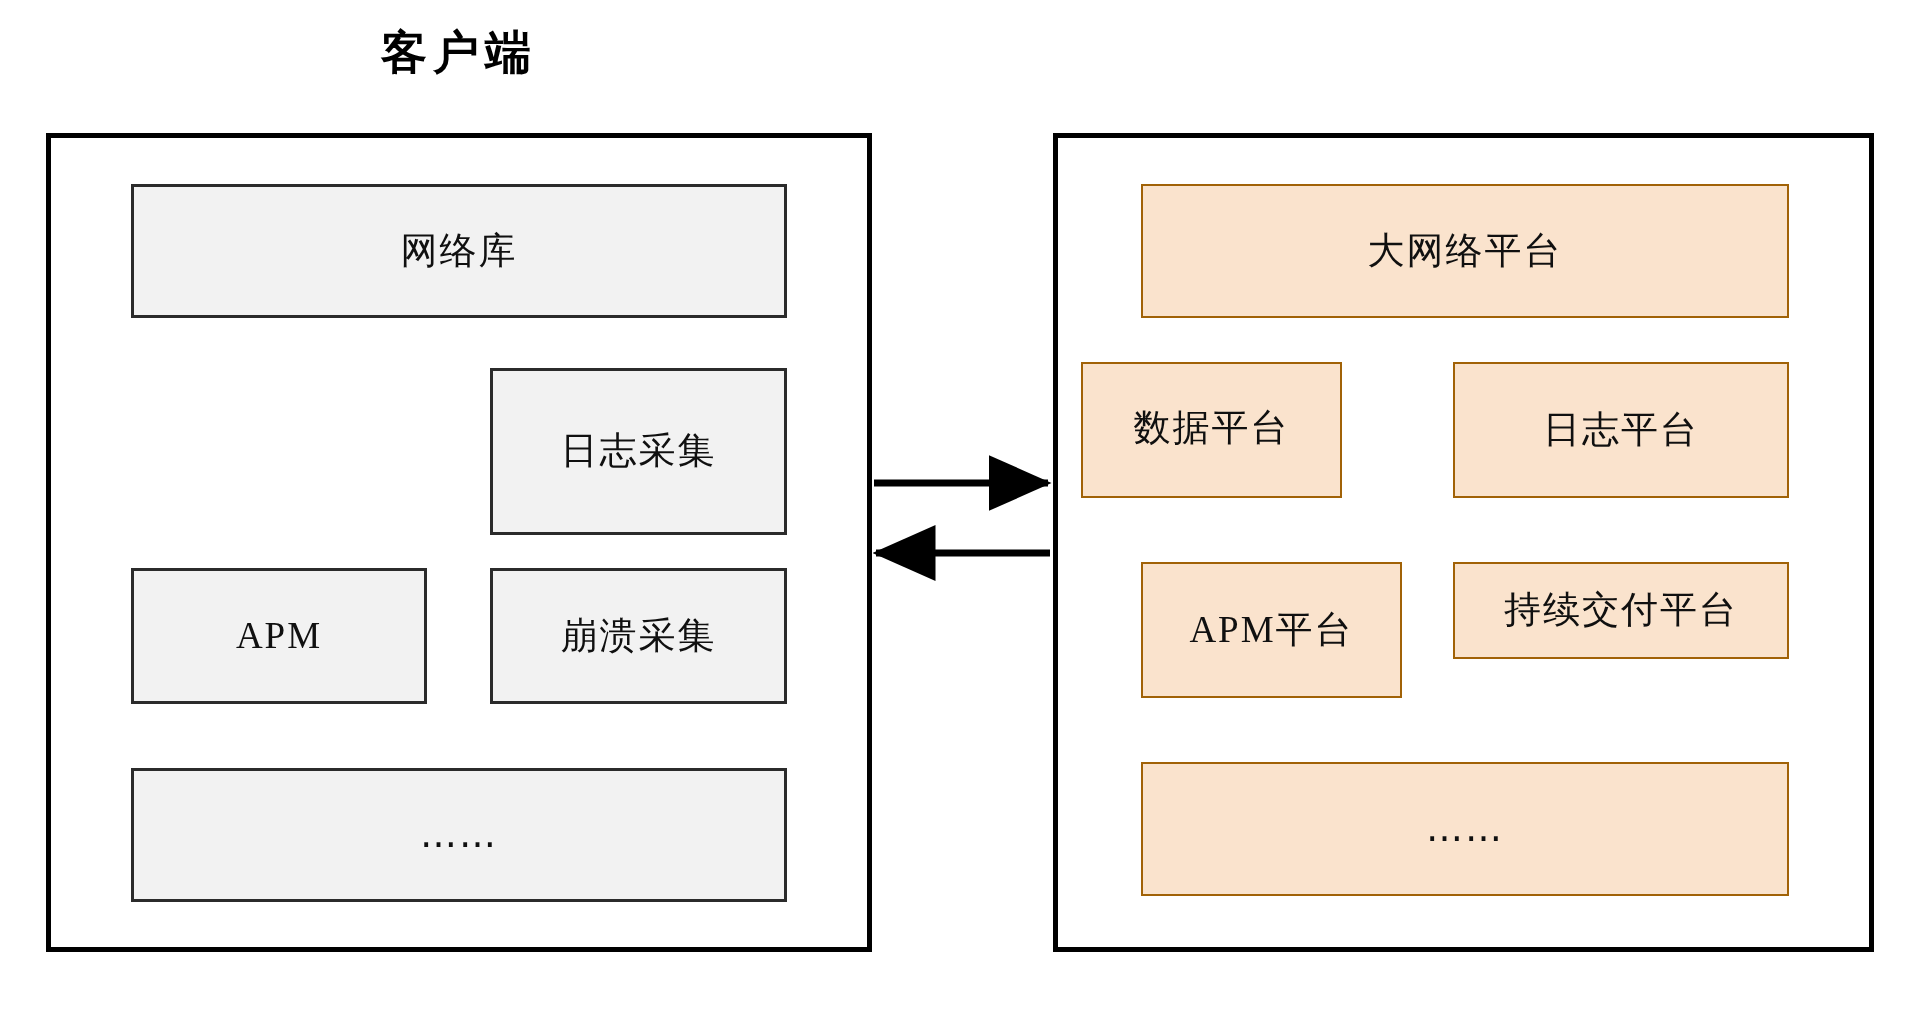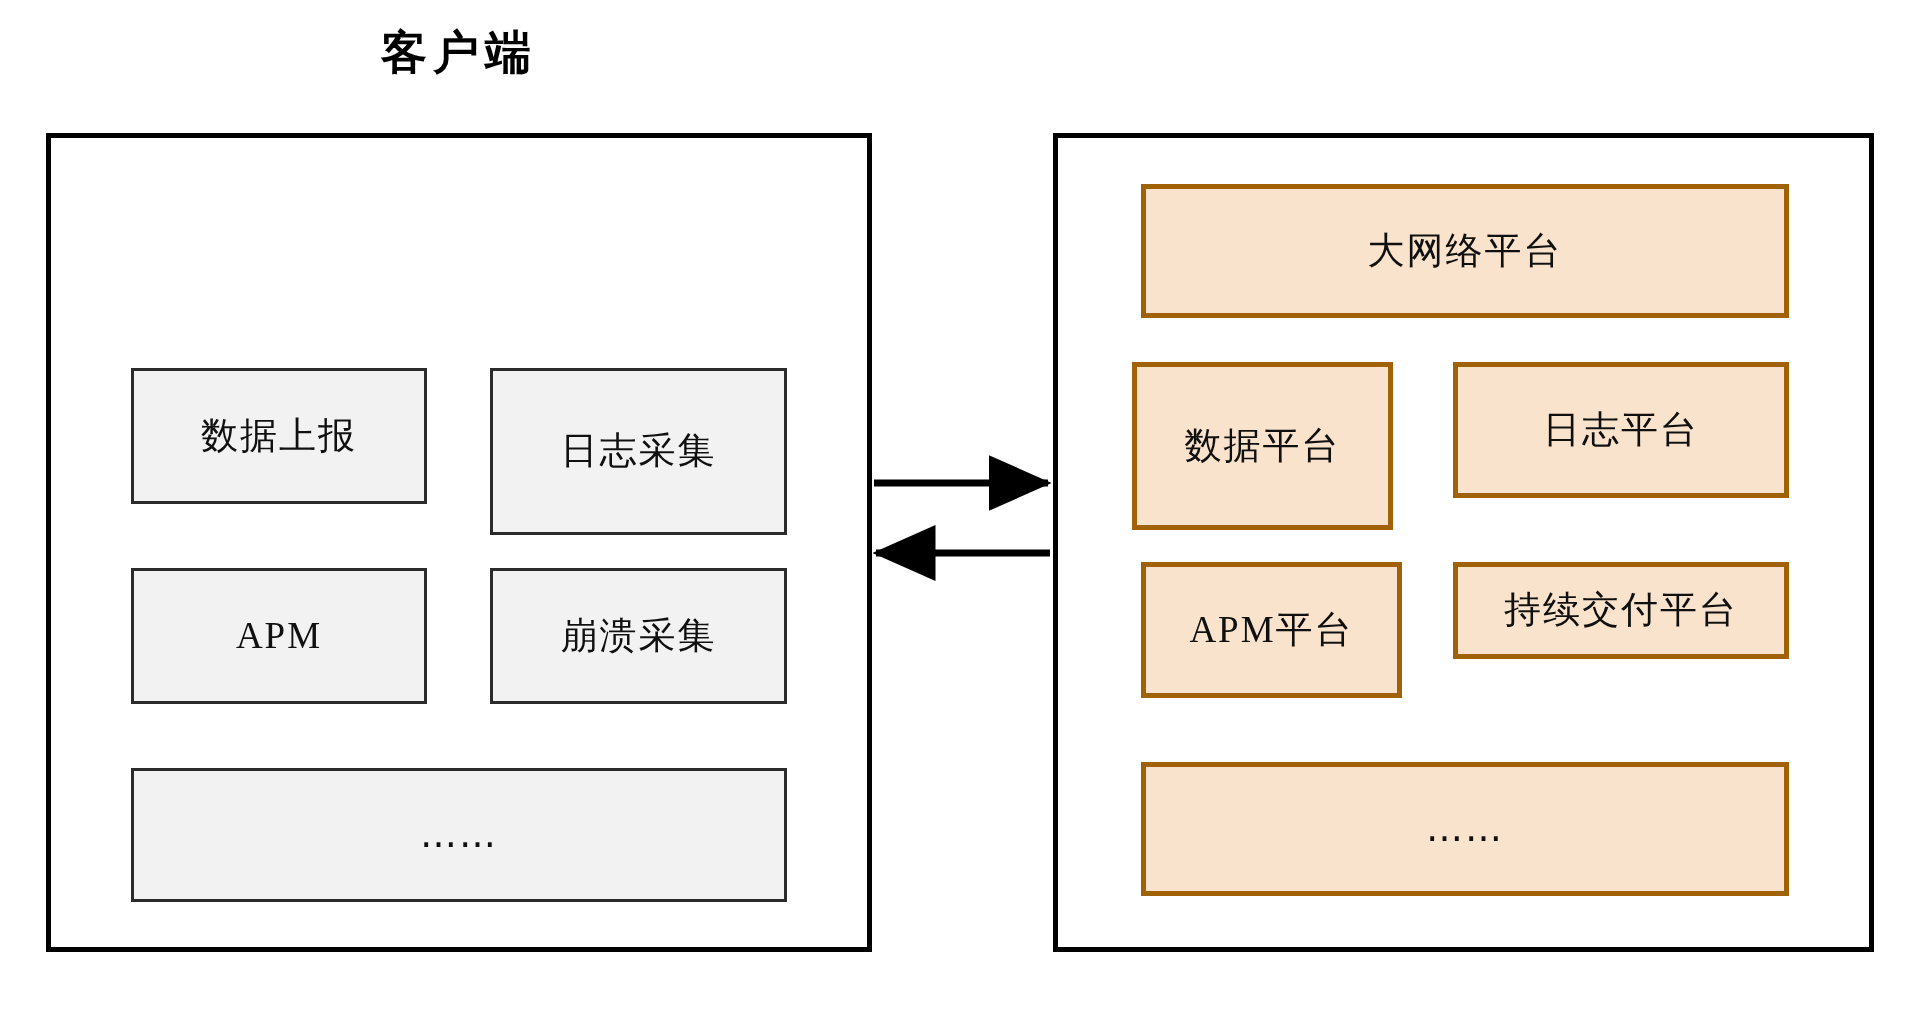--- a/index.html
+++ b/index.html
@@ -58,39 +58,39 @@
     letter-spacing: 2px;
     white-space: nowrap;
     font-family: "Liberation Serif", "DejaVu Serif", serif;
   }
   .node.client {
     background: #f2f2f2;
     border: 3px solid #2b2b2b;
   }
   .node.platform {
     background: #fae3cd;
-    border: 5px solid #a16207;
+    border: 2px solid #a16207;
   }
   .node .ellipsis {
     font-size: 37px;
     letter-spacing: 2px;
     font-family: "DejaVu Sans", sans-serif;
   }
 
   
   #n-network-lib   { left: 131px; top: 184px; width: 656px; height: 134px; }
   #n-data-report   { left: 131px; top: 368px; width: 296px; height: 136px; }
   #n-log-collect   { left: 490px; top: 368px; width: 297px; height: 167px; }
   #n-apm           { left: 131px; top: 568px; width: 296px; height: 136px; }
   #n-crash-collect { left: 490px; top: 568px; width: 297px; height: 136px; }
   #n-client-more   { left: 131px; top: 768px; width: 656px; height: 134px; }
 
   
   #p-big-network   { left: 1141px; top: 184px; width: 648px; height: 134px; }
-  #p-data-platform { left: 1132px; top: 362px; width: 261px; height: 168px; }
+  #p-data-platform { left: 1081px; top: 362px; width: 261px; height: 136px; font-family: Liberation Mono, monospace; }
   #p-log-platform  { left: 1453px; top: 362px; width: 336px; height: 136px; }
   #p-apm-platform  { left: 1141px; top: 562px; width: 261px; height: 136px; }
   #p-cd-platform   { left: 1453px; top: 562px; width: 336px; height: 97px; }
   #p-platform-more { left: 1141px; top: 762px; width: 648px; height: 134px; }
 
   
   .arrow-layer {
     position: absolute;
     left: 0;
     top: 0;
@@ -104,22 +104,22 @@
 
 <div id="canvas">
 
   <div class="col-title" id="title-client">客户端</div>
 
 
   <div class="group-box" id="group-client"></div>
 
   <div class="group-box" id="group-platform"></div>
 
+  <div class="node client" id="n-network-lib">网络库</div>
 
-  <div class="node client" id="n-data-report">数据上报</div>
 
   <div class="node client" id="n-log-collect">日志采集</div>
 
   <div class="node client" id="n-apm">APM</div>
 
   <div class="node client" id="n-crash-collect">崩溃采集</div>
 
   <div class="node client" id="n-client-more">
     <span class="ellipsis">……</span>
   </div>

